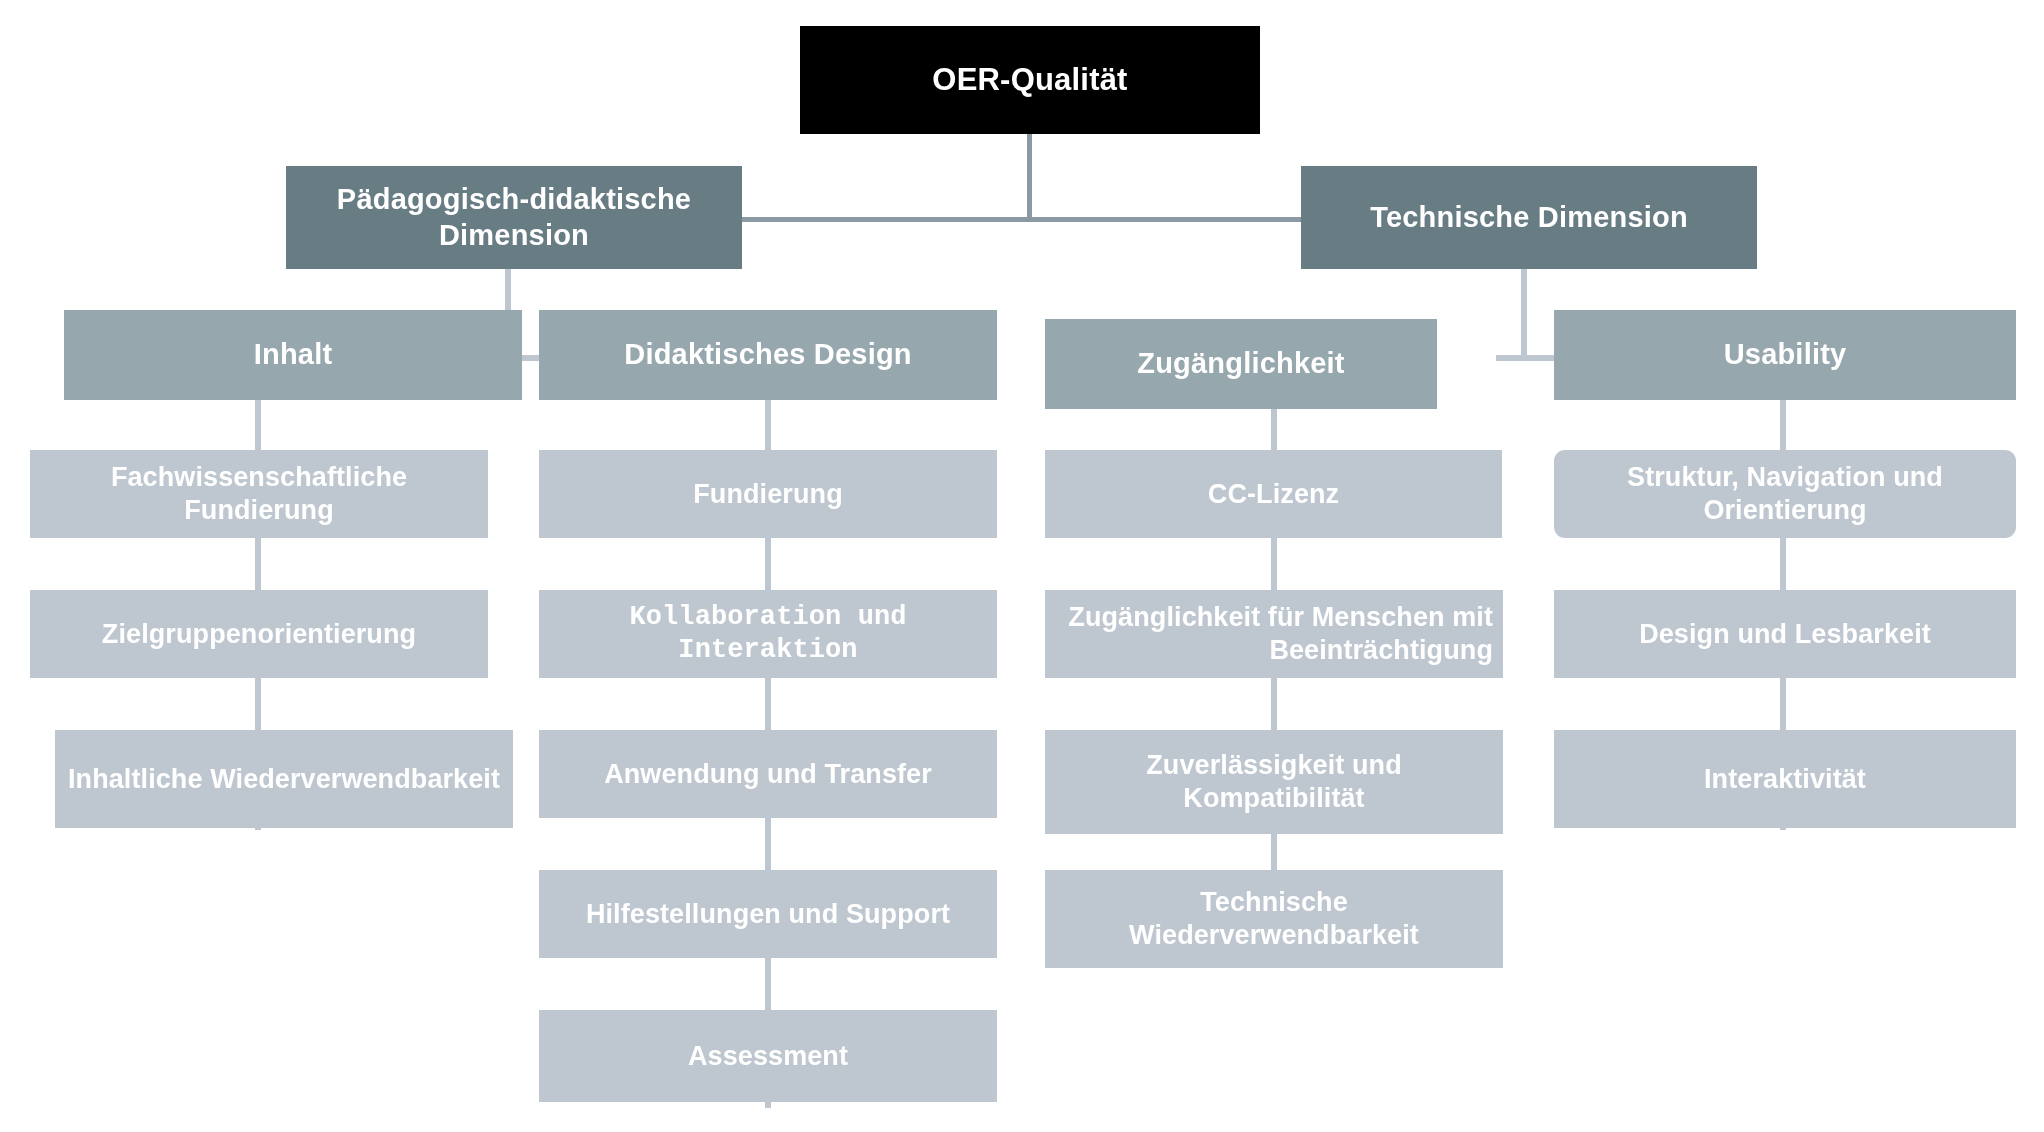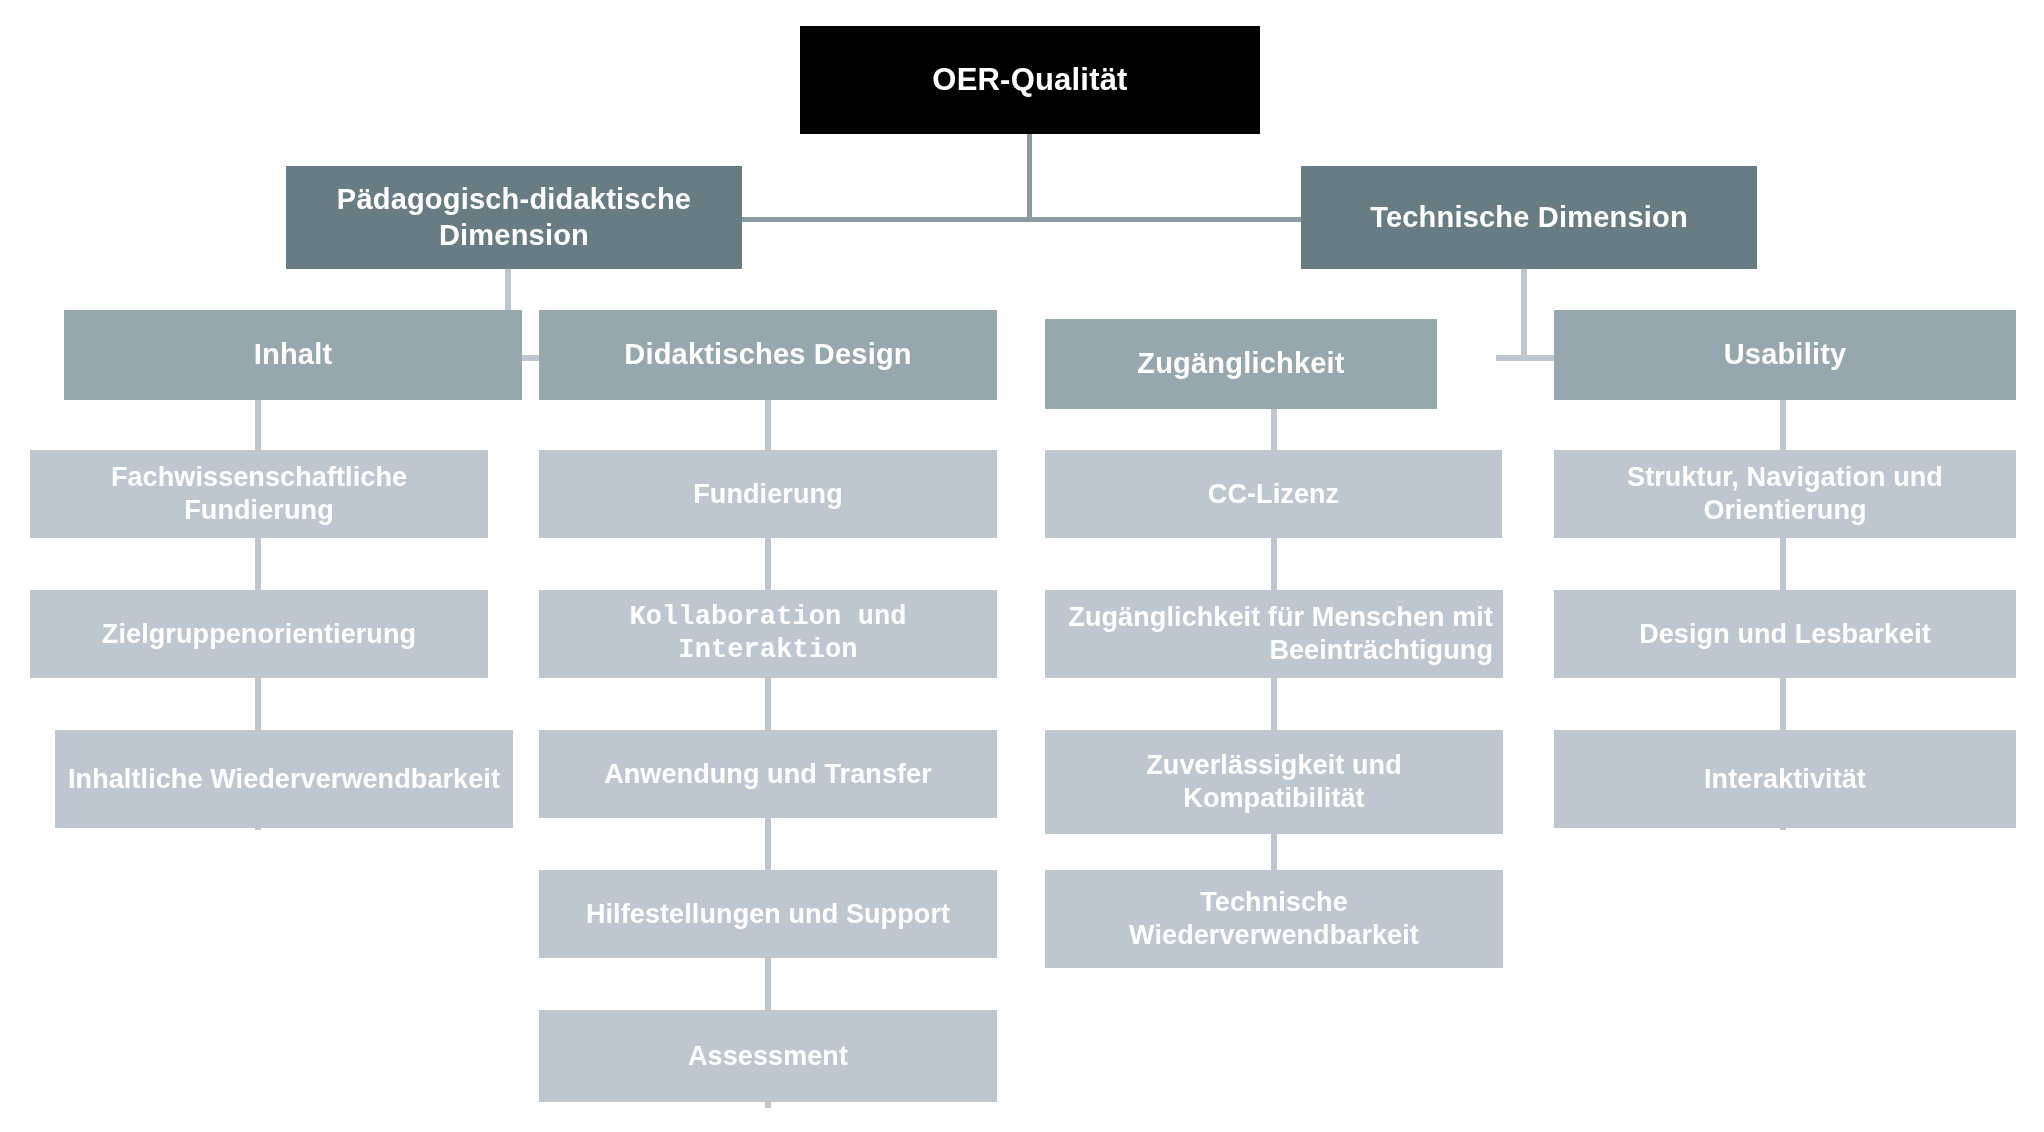--- a/index.html
+++ b/index.html
@@ -143,21 +143,21 @@
   <div class="node lvl-leaf" style="left:1045px; top:590px; width:458px; height:88px;text-align:right;">
     <span>Zugänglichkeit für Menschen mit Beeinträchtigung</span>
   </div>
   <div class="node lvl-leaf" style="left:1045px; top:730px; width:458px; height:104px;">
     <span>Zuverlässigkeit und Kompatibilität</span>
   </div>
   <div class="node lvl-leaf" style="left:1045px; top:870px; width:458px; height:98px;">
     <span>Technische Wiederverwendbarkeit</span>
   </div>
 
-  <div class="node lvl-leaf" style="left:1554px; top:450px; width:462px; height:88px;">
+  <div class="node lvl-leaf" style="left:1554px; top:450px; width:462px; height:88px;border-radius:11px;">
     <span>Struktur, Navigation und Orientierung</span>
   </div>
   <div class="node lvl-leaf" style="left:1554px; top:590px; width:462px; height:88px;">
     <span>Design und Lesbarkeit</span>
   </div>
   <div class="node lvl-leaf" style="left:1554px; top:730px; width:462px; height:98px;">
     <span>Interaktivität</span>
   </div>
 
 </div>

